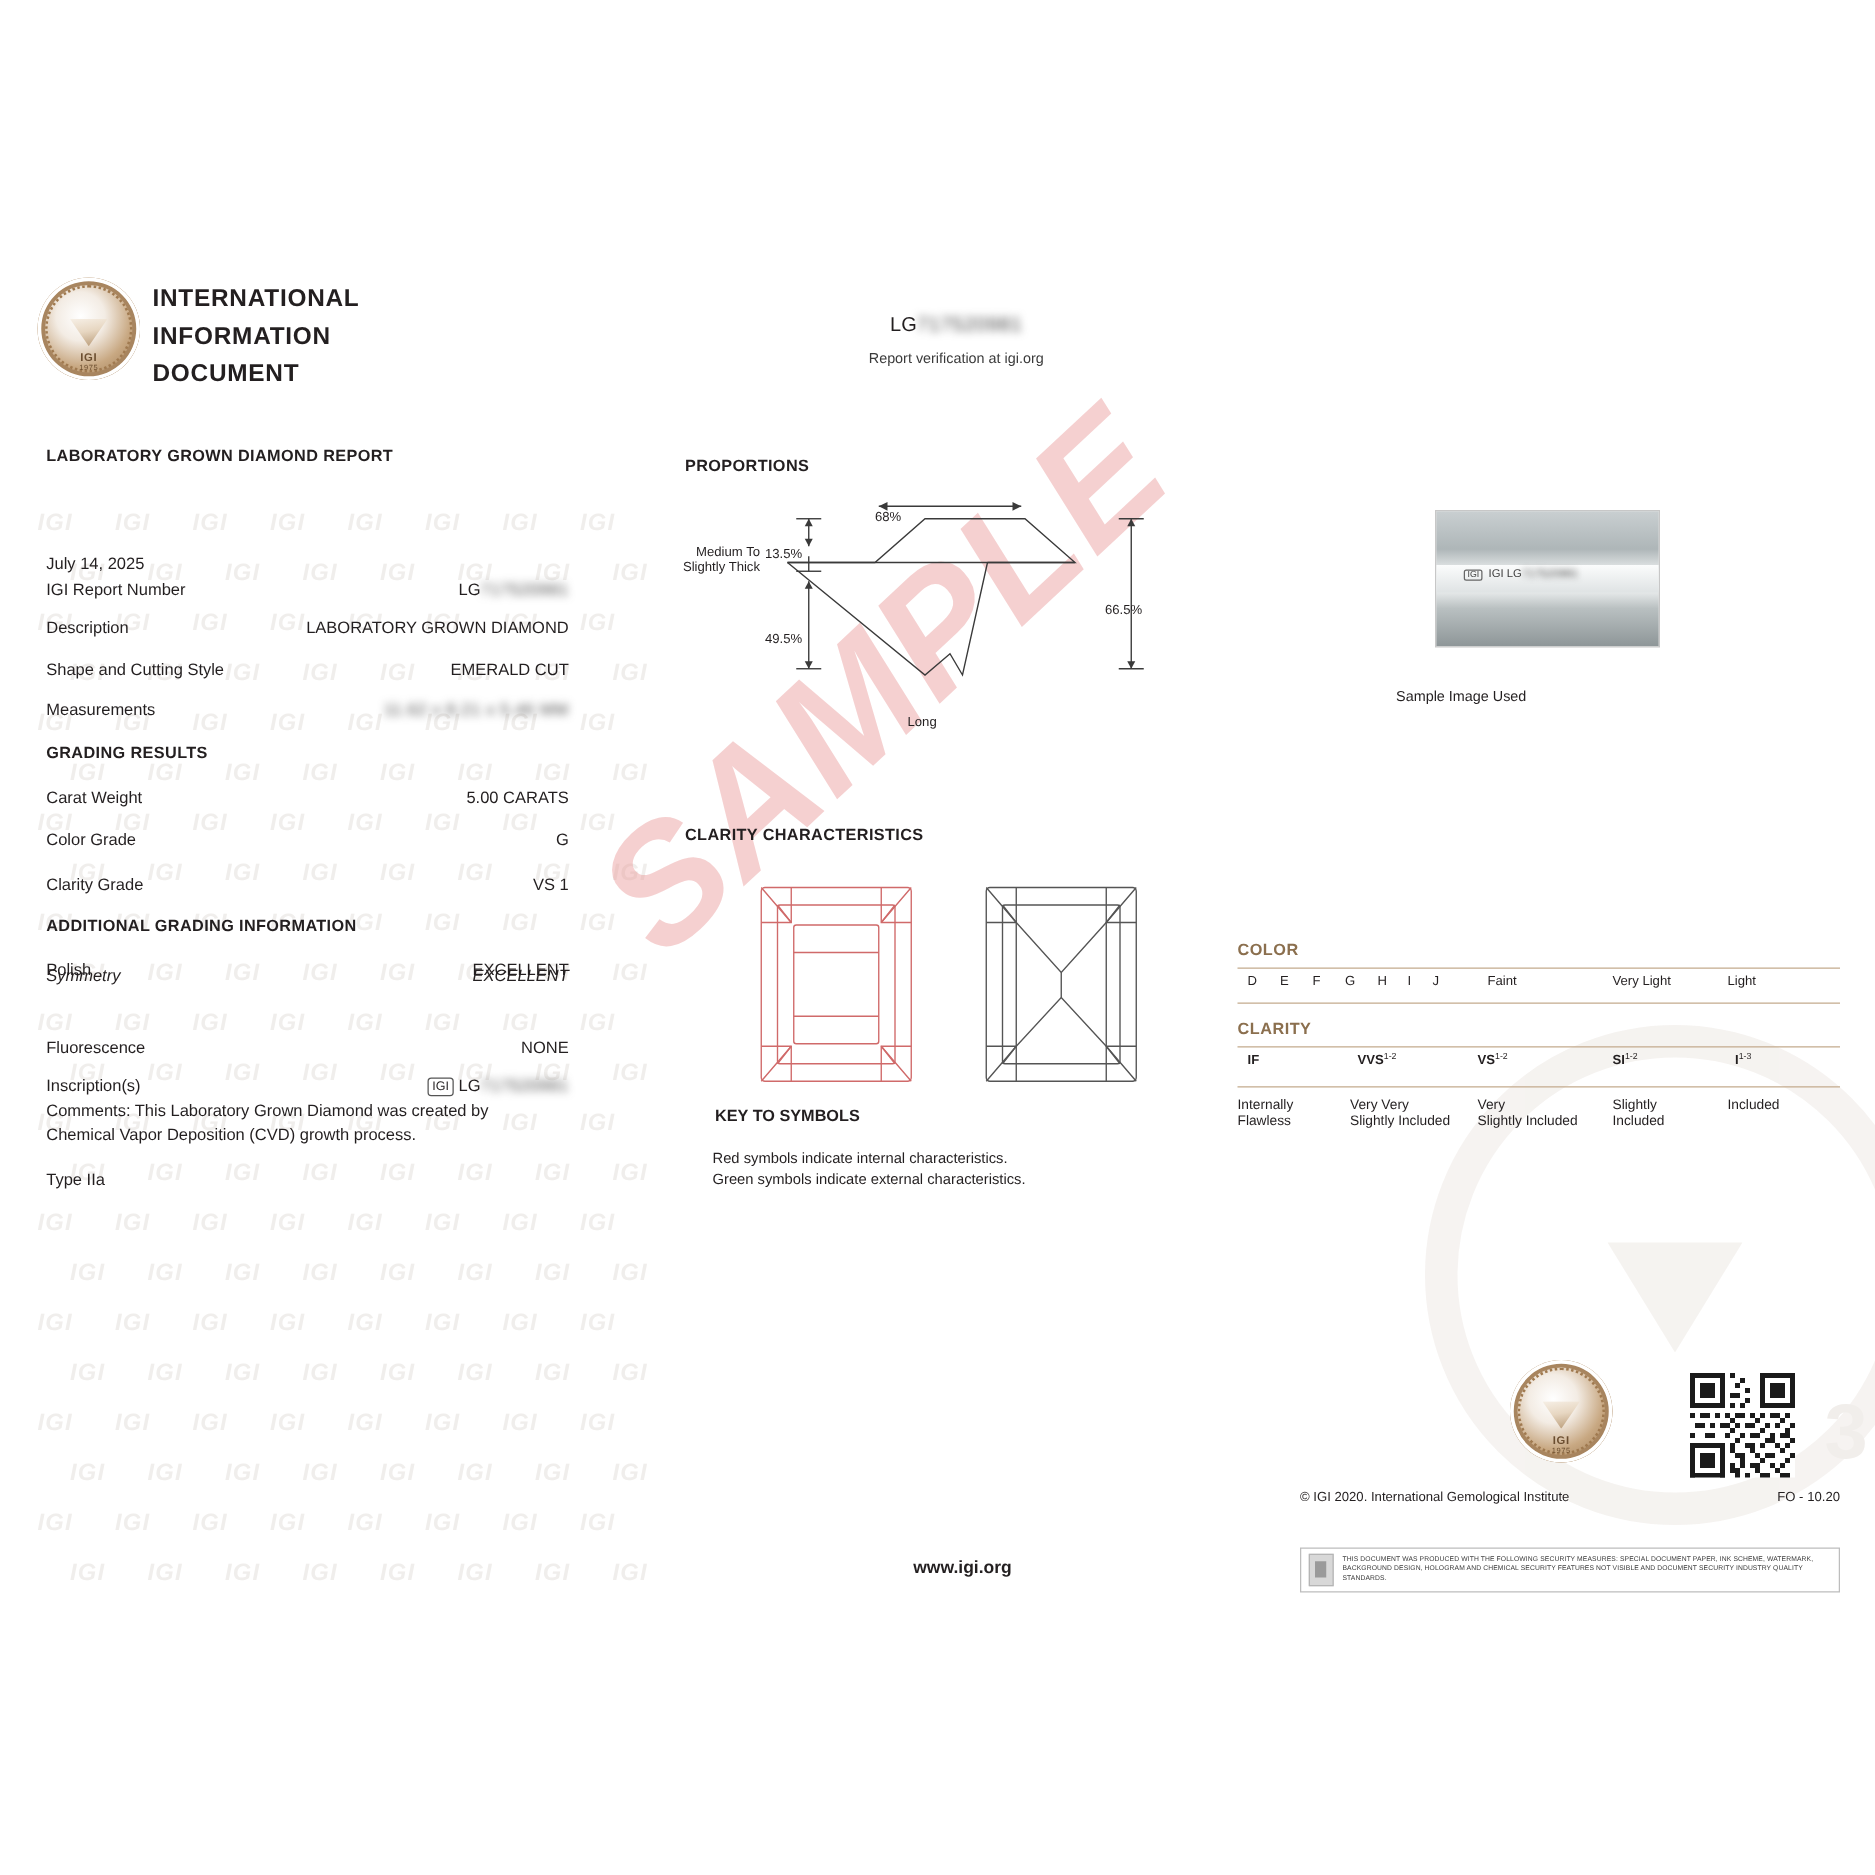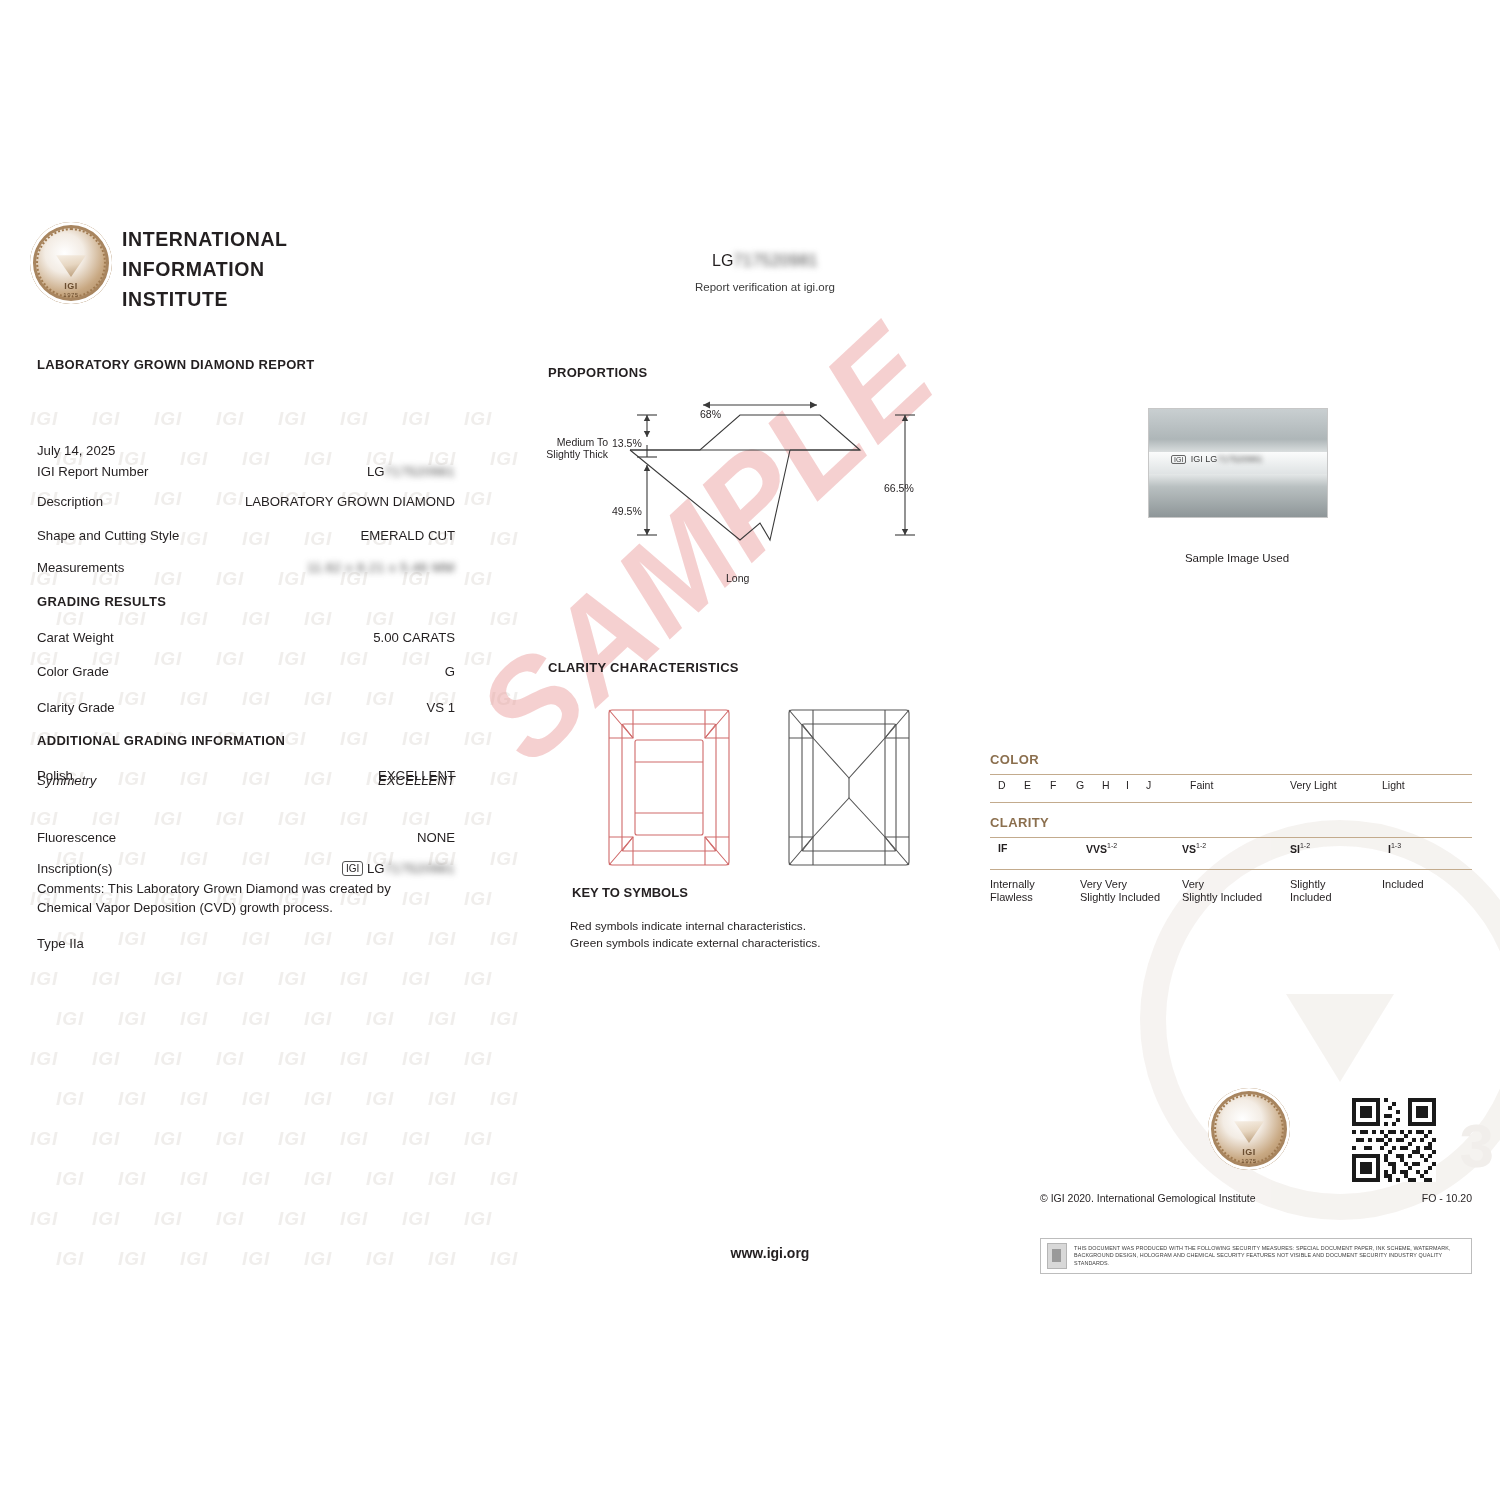--- a/index.html
+++ b/index.html
@@ -193,21 +193,21 @@
     position: absolute;
     left: 22px;
     top: 46%;
     font-size: 9px;
     color: #3d3d3d;
     transform: translateY(-50%);
     white-space: nowrap;
   }
   .sample-cap {
     position: absolute;
-    left: 1148px;
+    left: 1080px;
     top: 552px;
     width: 178px;
     text-align: center;
     font-size: 11.5px;
     color: #231f20;
   }
 
   
   .key-title { position: absolute; left: 572px; top: 885px; font-size: 13px; font-weight: bold; }
   .key-text {
@@ -539,21 +539,21 @@
   <div class="igi-seal" style="left:30px; top:222px; width:82px; height:82px;">
     <div class="ring" style="left:6px; top:6px; right:6px; bottom:6px;"></div>
     <div class="diamond"></div>
     <div class="seal-text">IGI</div>
     <div class="seal-year">1975</div>
   </div>
 
   <div class="brand">
     <div>INTERNATIONAL</div>
     <div>INFORMATION</div>
-    <div>INSTITUTE</div>
+    <div>DOCUMENT</div>
   </div>
 
   <div class="report-id">
     <span>LG</span><span class="blur-strong">717520981</span>
   </div>
   <div class="verify">Report verification at igi.org</div>
 
   <div class="sec-title" style="left:37px; top:357px;">LABORATORY GROWN DIAMOND REPORT</div>
 
   <div class="plain" style="left:37px; top:443px;">July 14, 2025</div>

